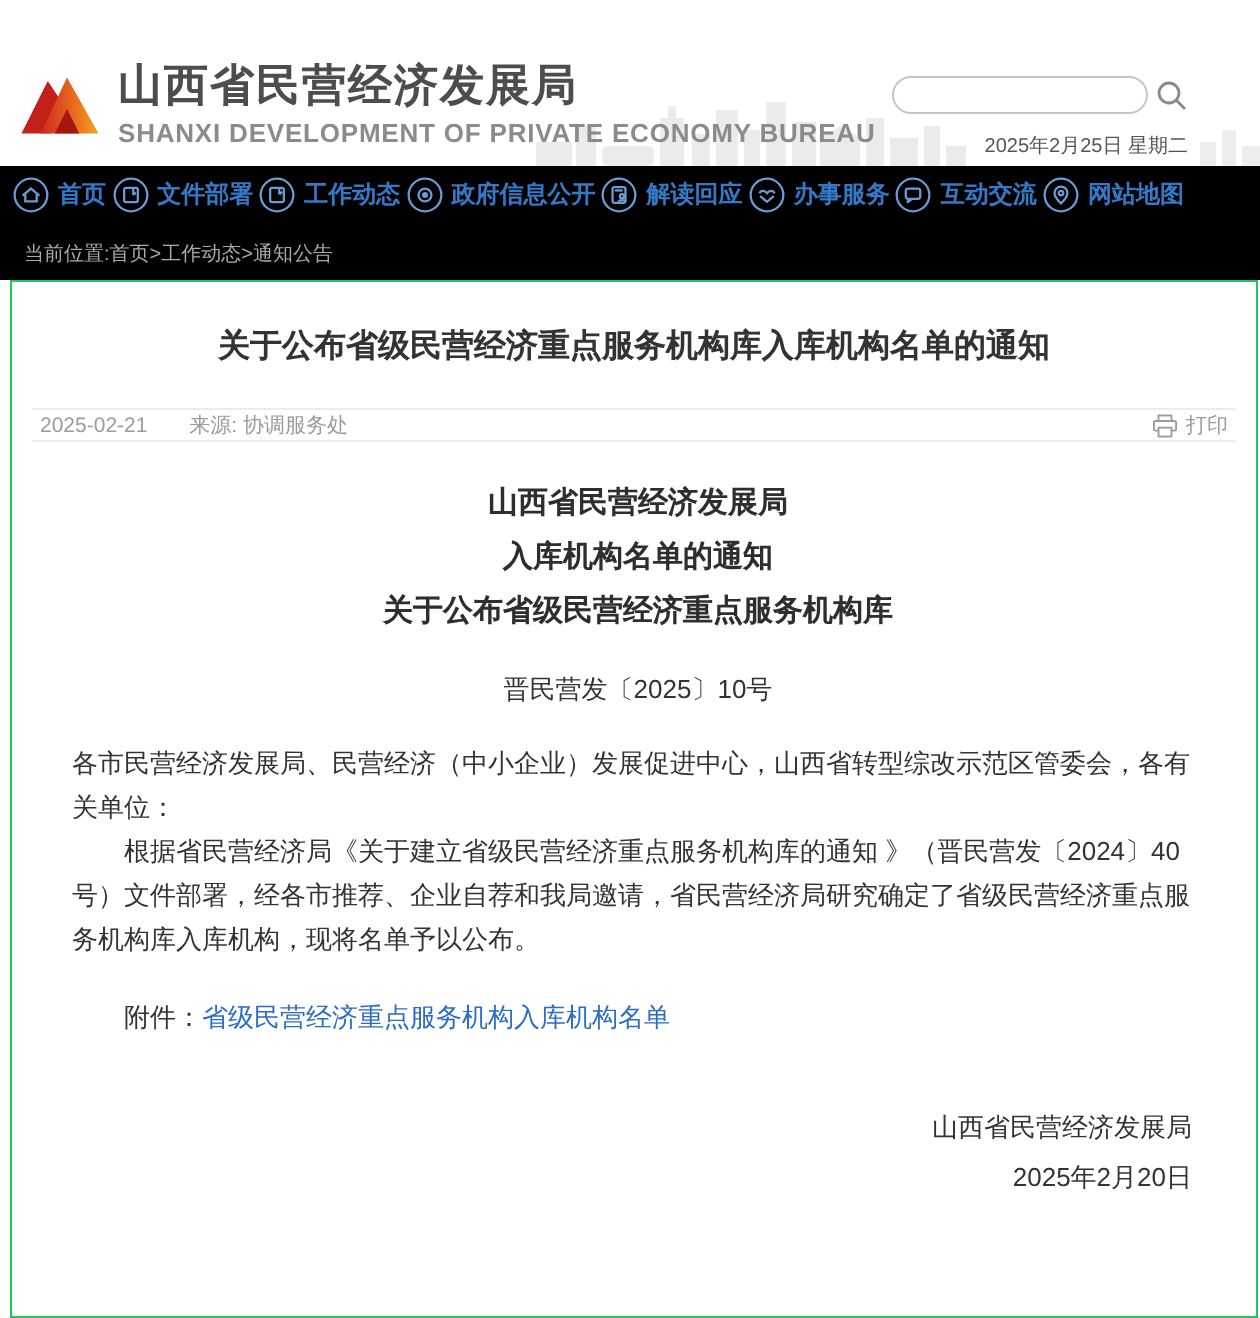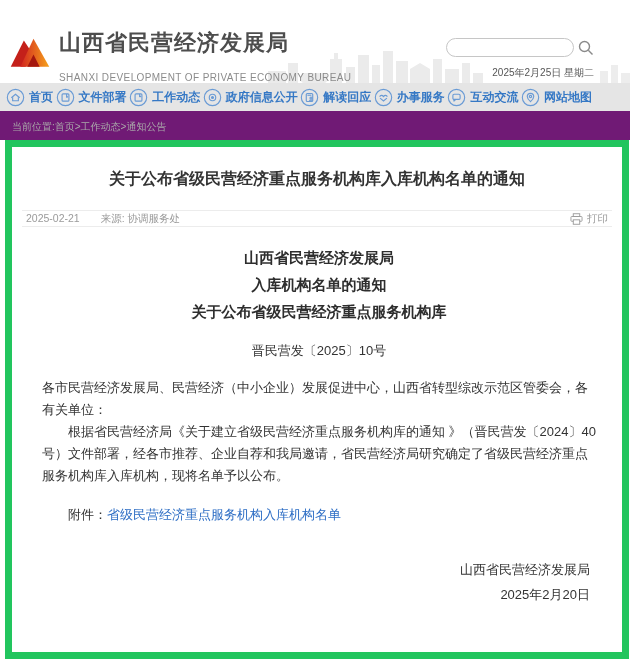--- a/index.html
+++ b/index.html
@@ -4,43 +4,43 @@
 <style>
   * { margin:0; padding:0; box-sizing:border-box; }
   html,body { width:630px; height:659px; overflow:hidden; background:#fff;
     font-family:"Liberation Sans","DejaVu Sans",sans-serif; }
 
   
   .header { position:relative; height:83px; background:#fff; }
   .brand { position:absolute; left:9px; top:31px; display:flex; align-items:flex-start; }
   .logo { width:42px; height:40px; margin-right:8px; }
   .brand-text .cn { font-size:22px; font-weight:bold; color:#4d4d4d; letter-spacing:1px; line-height:24px; }
-  .brand-text .en { font-size:10px; color:#8b8b8b; letter-spacing:0.4px; margin-top:17px; }
+  .brand-text .en { font-size:13px; color:#8b8b8b; letter-spacing:0.4px; margin-top:4px;font-weight:bold; }
   .skyline { position:absolute; bottom:0; left:268px; width:215px; height:32px; }
   .skyline2 { position:absolute; bottom:0; left:600px; width:30px; height:18px; }
   .search-area { position:absolute; right:36px; top:38px; text-align:right; }
   .search-row { display:flex; align-items:center; }
   .search-input { width:128px; height:19px; border:1px solid #c6c6c6; border-radius:10px;
     outline:none; padding:0 8px; font-size:11px; background:#fff; }
   .search-btn { background:none; border:none; margin-left:4px; cursor:pointer; width:16px; height:16px; padding:0; }
   .header-date { font-size:10px; color:#555; margin-top:9px; }
 
   
-  .nav { height:28px; background:#e5e5e5; display:flex; align-items:center;
+  .nav { height:28px; background:#000000; display:flex; align-items:center;
     justify-content:space-between; padding:0 38px 0 6px; }
   .nav-item { display:flex; align-items:center; cursor:pointer; white-space:nowrap; text-decoration:none; }
   .nav-item svg { width:19px; height:19px; margin-right:4px; }
   .nav-label { font-size:12px; font-weight:bold; color:#3578c5; }
 
   
-  .breadcrumb { height:29px; padding:9px 0 0 12px; font-size:10px; color:#aaa; background:#701a75; }
+  .breadcrumb { height:29px; padding:9px 0 0 12px; font-size:10px; color:#aaa; background:#000000; }
 
   
   .panel { margin-left:5px; width:624px; height:519px; background:#fff;
-    border:7px solid #22c55e; position:relative; }
+    border:1px solid #22c55e; position:relative; }
   .page-title { margin-top:22px; text-align:center; font-size:16px; font-weight:bold; color:#333; }
   .meta-row { margin:20px 10px 0 10px; height:17px; border-top:1px solid #ececec; border-bottom:1px solid #ececec;
     display:flex; align-items:center; justify-content:space-between; font-size:10.5px; color:#9b9b9b; }
   .meta-left { padding-left:4px; }
   .meta-left .src { margin-left:18px; }
   .print-btn { display:flex; align-items:center; background:none; border:none; cursor:pointer;
     color:#9b9b9b; font-size:10.5px; padding-right:4px; font-family:inherit; }
   .print-btn svg { width:13px; height:12px; margin-right:4px; }
 
   .doc { padding:0 26px 0 30px; color:#333; }

